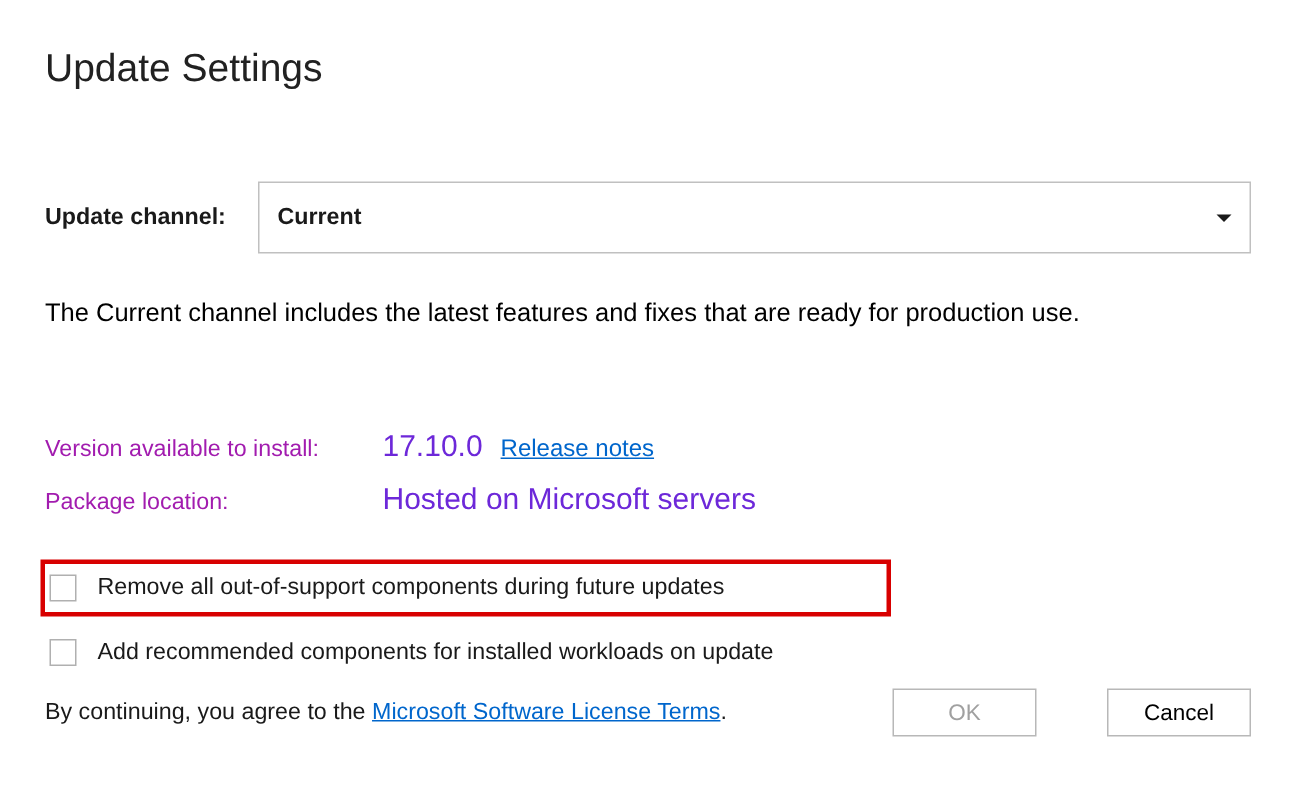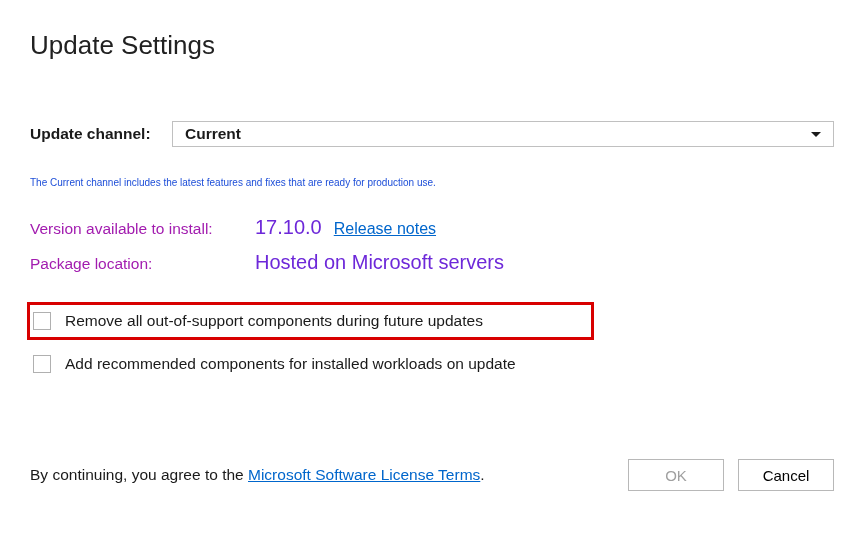--- a/index.html
+++ b/index.html
@@ -28,41 +28,42 @@
       margin-bottom: 30px;
       font-weight: bold;
     }
     .form-label {
       font-size: 15.5px;
       color: #1a1a1a;
       width: 142px;
     }
     .dropdown {
       flex: 1;
-      height: 26px;
+      height: 48px;
       border: 1px solid #c0c0c0;
       background: #ffffff;
       padding: 0 12px;
       font-size: 15.5px;
       color: #1a1a1a;
       display: flex;
       align-items: center;
       justify-content: space-between;
       cursor: pointer;
     }
     .dropdown-caret {
       width: 0;
       height: 0;
       border-left: 5px solid transparent;
       border-right: 5px solid transparent;
       border-top: 5px solid #1a1a1a;
     }
     .description {
-      font-size: 10px;
-      color: #1d4ed8;
+      font-size: 17px;
+      color: #000000;
+      margin-bottom: 40px;
     }
     .info-table {
       margin-bottom: 28px;
     }
     .info-row {
       display: flex;
       align-items: baseline;
       margin-bottom: 12px;
     }
     .info-label {
@@ -133,20 +134,21 @@
       width: 96px;
       height: 32px;
       border: 1px solid #b8b8b8;
       background: #ffffff;
       font-size: 15px;
       font-family: inherit;
       cursor: pointer;
       display: flex;
       align-items: center;
       justify-content: center;
+      margin-left: 33px;
     }
     .btn.disabled {
       color: #a0a0a0;
       cursor: default;
     }
   </style>
 </head>
 <body>
 
 <h1 class="title">Update Settings</h1>

